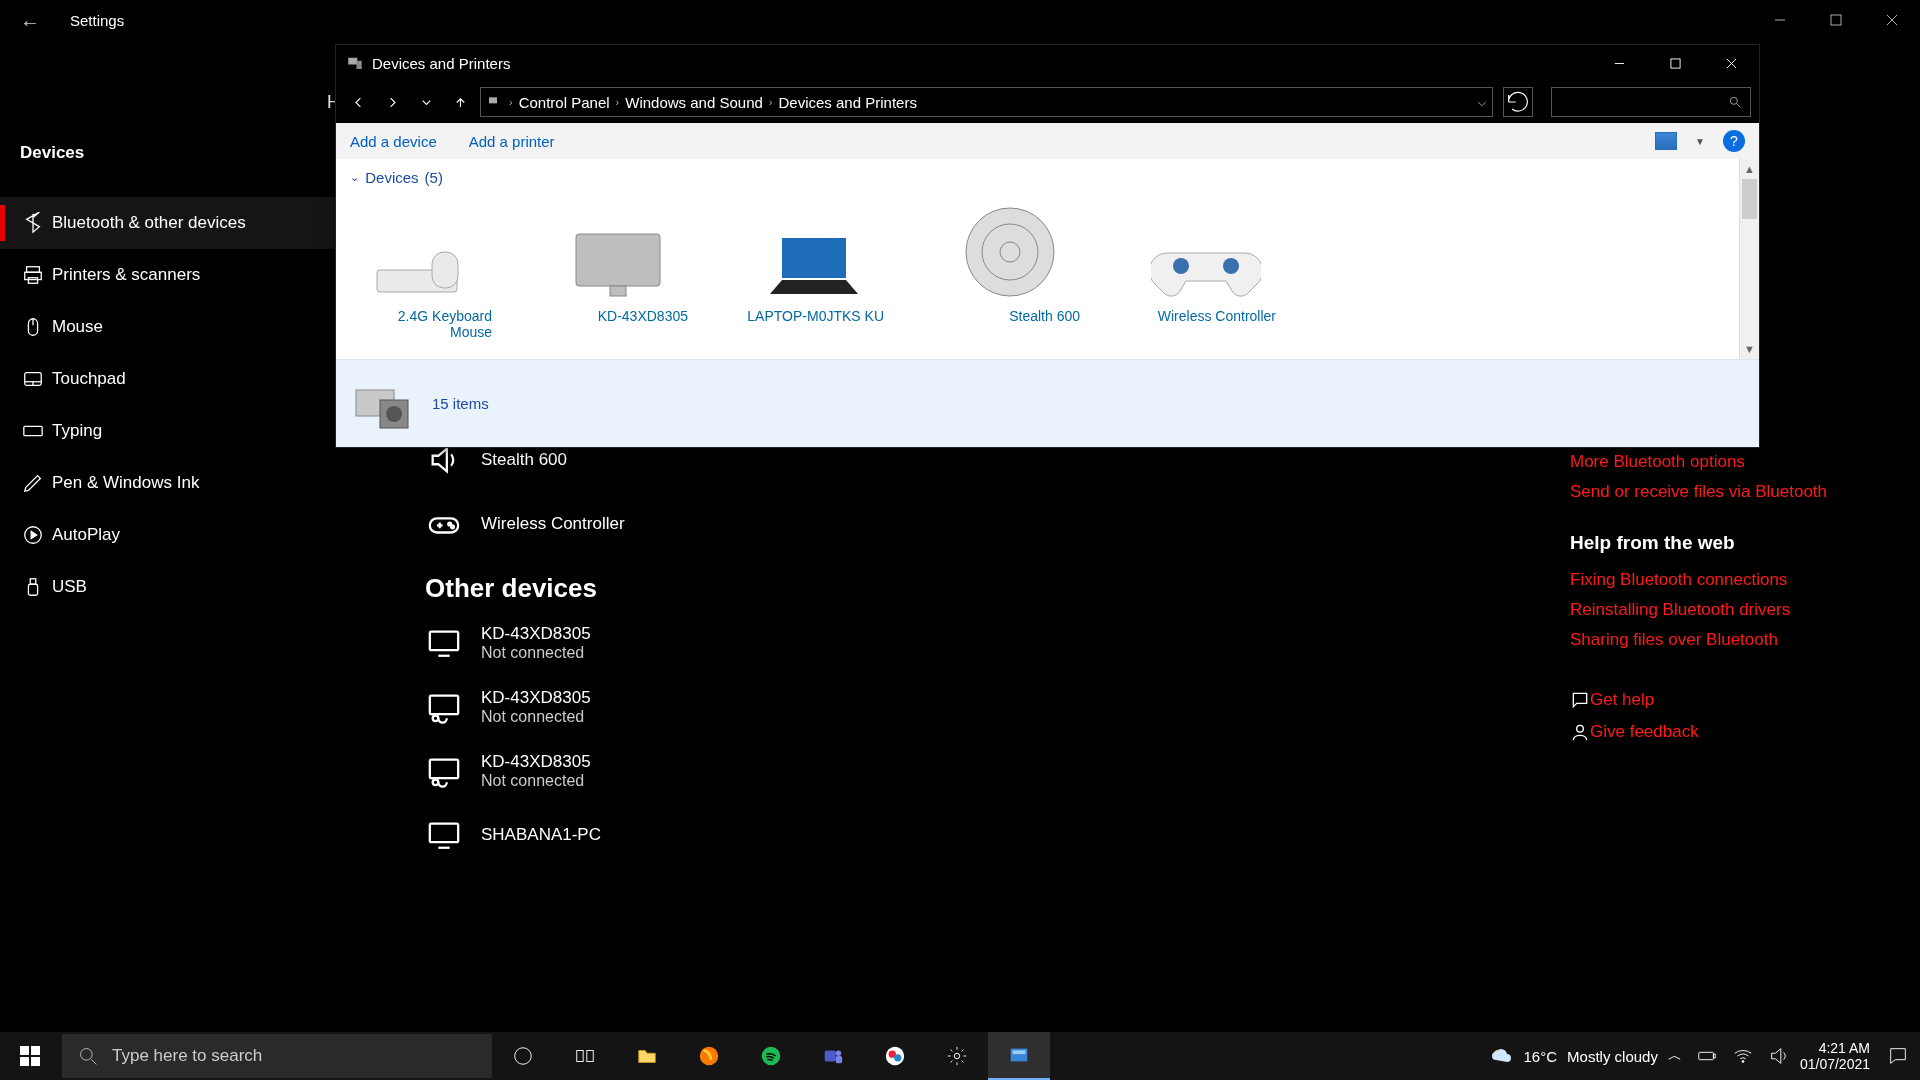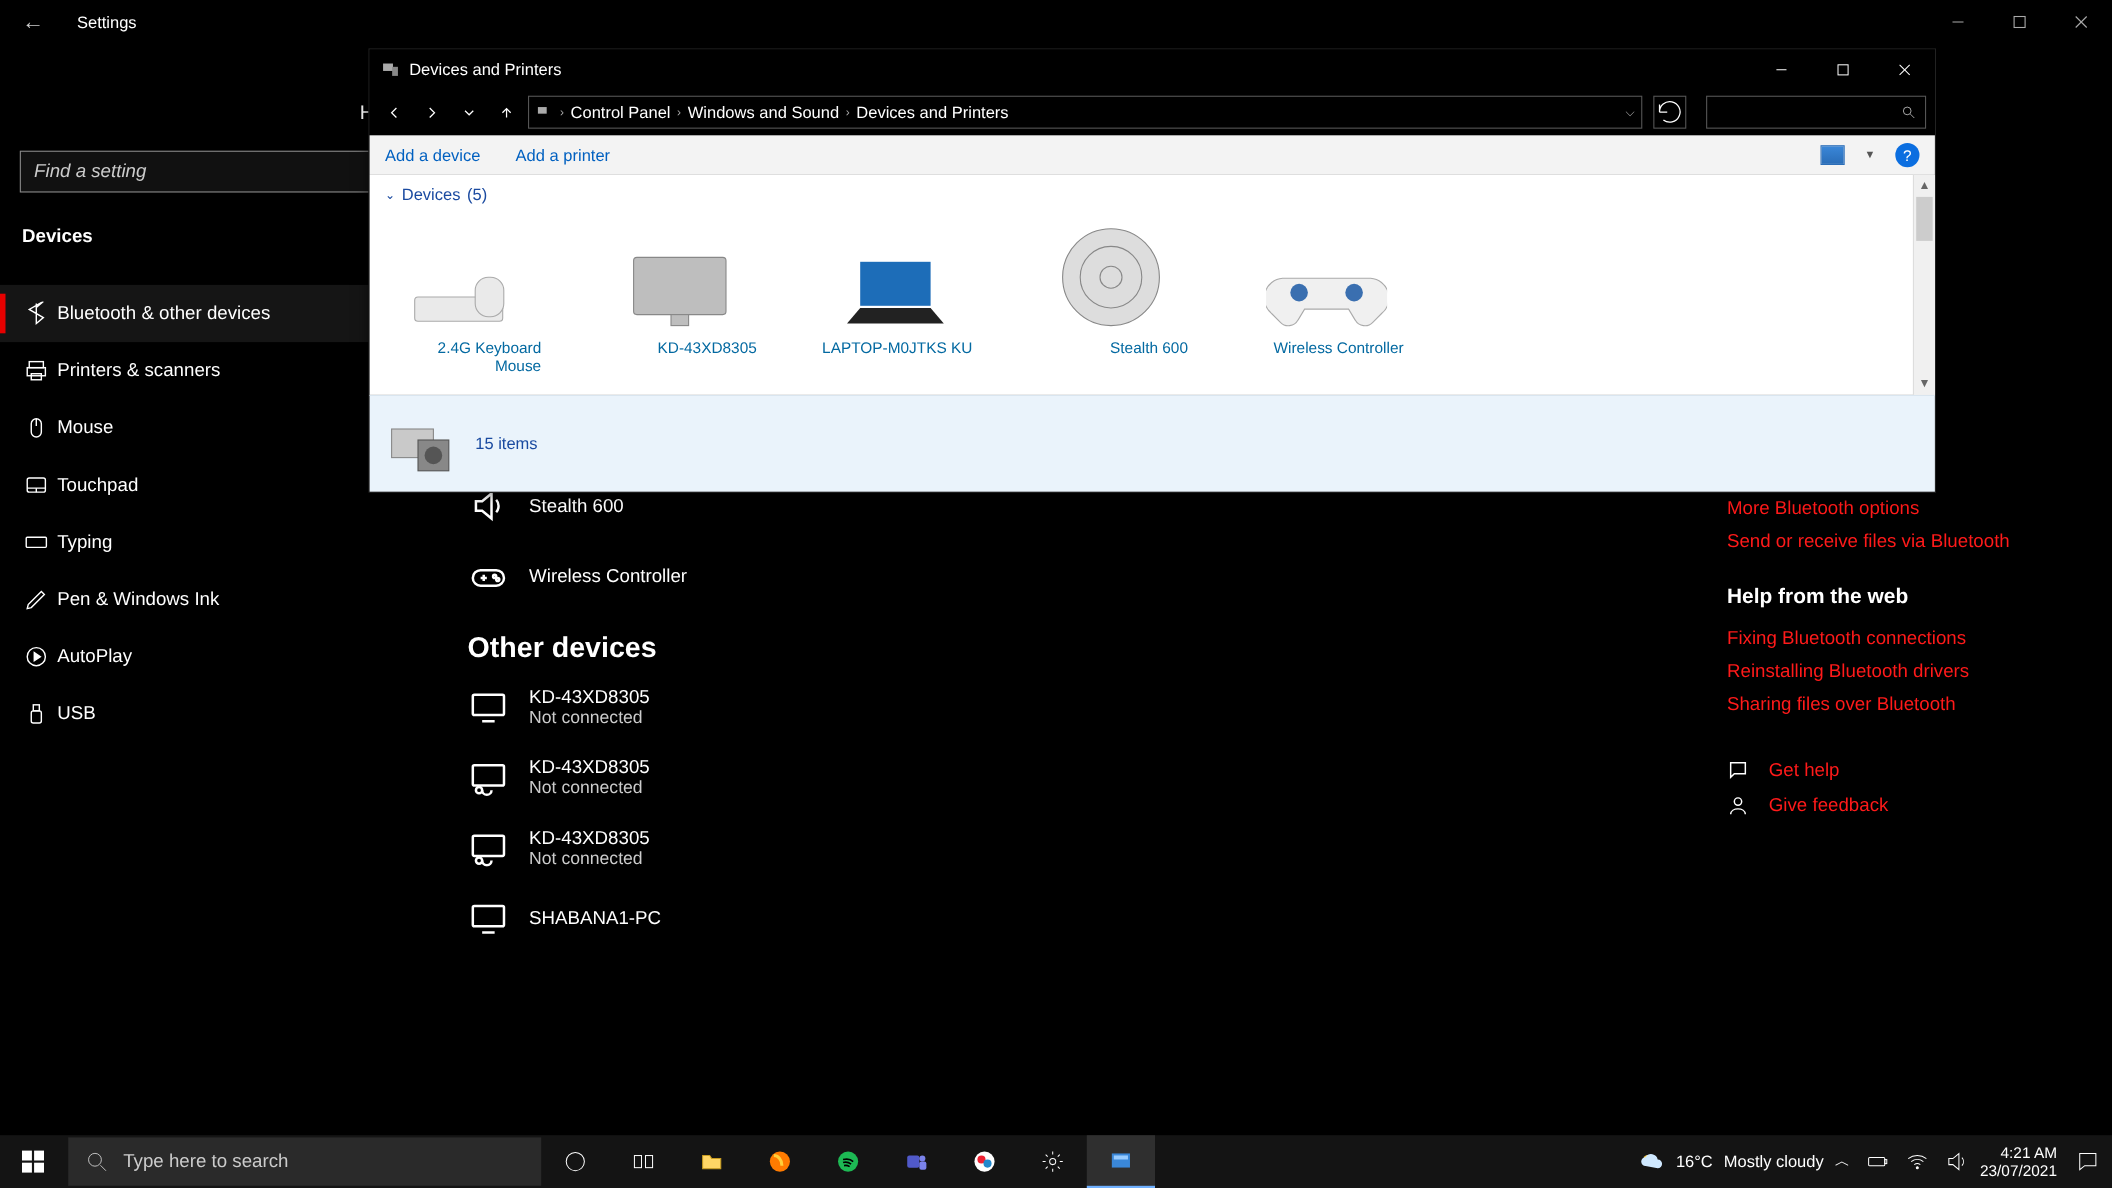--- a/index.html
+++ b/index.html
@@ -35,21 +35,21 @@
   .dev-row { display:flex; align-items:center; gap:18px; margin-bottom:26px; }
   .dev-icon { width:38px; height:38px; display:flex; align-items:center; justify-content:center; }
   .dev-icon svg { width:34px; height:34px; stroke:#fff; fill:none; stroke-width:1.6; }
   .dev-title { font-size:17px; }
   .dev-sub { font-size:16px; color:#ccc; }
 
   .right-col { position:absolute; right:50px; top:60px; width:300px; }
   .peek-text { font-size:17px; line-height:1.5; color:#fff; }
   .link { color:#ff1a1a; font-size:17px; display:block; margin-bottom:10px; cursor:pointer; }
   .right-h { font-size:19px; font-weight:600; margin:30px 0 16px; }
-  .help-row { display:flex; align-items:flex-end; gap:18px; margin-bottom:12px; }
+  .help-row { display:flex; align-items:flex-end; margin-bottom:12px; }
   .help-row svg { width:20px; height:20px; stroke:#fff; fill:none; stroke-width:1.6;}
 
   
   .cp-window { position:absolute; left:335px; top:44px; width:1425px; background:#000; border:1px solid #222; box-shadow:0 0 12px rgba(0,0,0,.6);}
   .cp-title { height:36px; display:flex; align-items:center; padding-left:10px; gap:8px; font-size:15px; background:#000;}
   .cp-title-icon { width:18px; height:18px; }
   .cp-wincontrols { position:absolute; top:0; right:0; display:flex;}
   .cp-ctrl { width:56px; height:36px; display:flex; align-items:center; justify-content:center; cursor:pointer; color:#fff;}
   .cp-ctrl svg { width:11px; height:11px; stroke:#fff; fill:none; }
 
@@ -135,23 +135,20 @@
 
   <div class="settings-sidebar">
     <div class="home-row">
       <span class="nav-icon">
           <svg viewBox="0 0 24 24">
             <path d="M3 11l9-8 9 8v10a1 1 0 01-1 1h-5v-7h-6v7H4a1 1 0 01-1-1z"></path>
           </svg>
         </span>
       <span>Home</span>
     </div>
-    <div class="search-wrap">
-      <input class="search-input" placeholder="Find a setting" style="">
-    </div>
     <div class="section-label">Devices</div>
 
     <div class="nav-list">
       <div class="nav-item active">
         <span class="nav-icon">
             <svg viewBox="0 0 24 24">
               <path d="M12 2v20l7-6-14-8 14-8-7 6"></path>
             </svg>
           </span>
         <span>Bluetooth &amp; other devices</span>
@@ -593,20 +590,20 @@
         <path d="M3 9a15 15 0 0118 0M6 12a10 10 0 0112 0M9 15a5 5 0 016 0"></path>
         <circle cx="12" cy="18" r="1" fill="#fff"></circle>
       </svg>
     <svg viewBox="0 0 24 24" stroke="#fff" fill="none">
         <path d="M4 9v6h4l6 5V4l-6 5z"></path>
         <path d="M17 8a6 6 0 010 8"></path>
       </svg>
   </div>
   <div class="clock">
     <div>4:21 AM</div>
-    <div>23/07/2021</div>
+    <div>01/07/2021</div>
   </div>
   <div class="notif">
     <svg viewBox="0 0 24 24" stroke="#fff" fill="none">
         <path d="M4 4h16v12H9l-5 4z"></path>
       </svg>
   </div>
 </div>
 
 </body></html>

